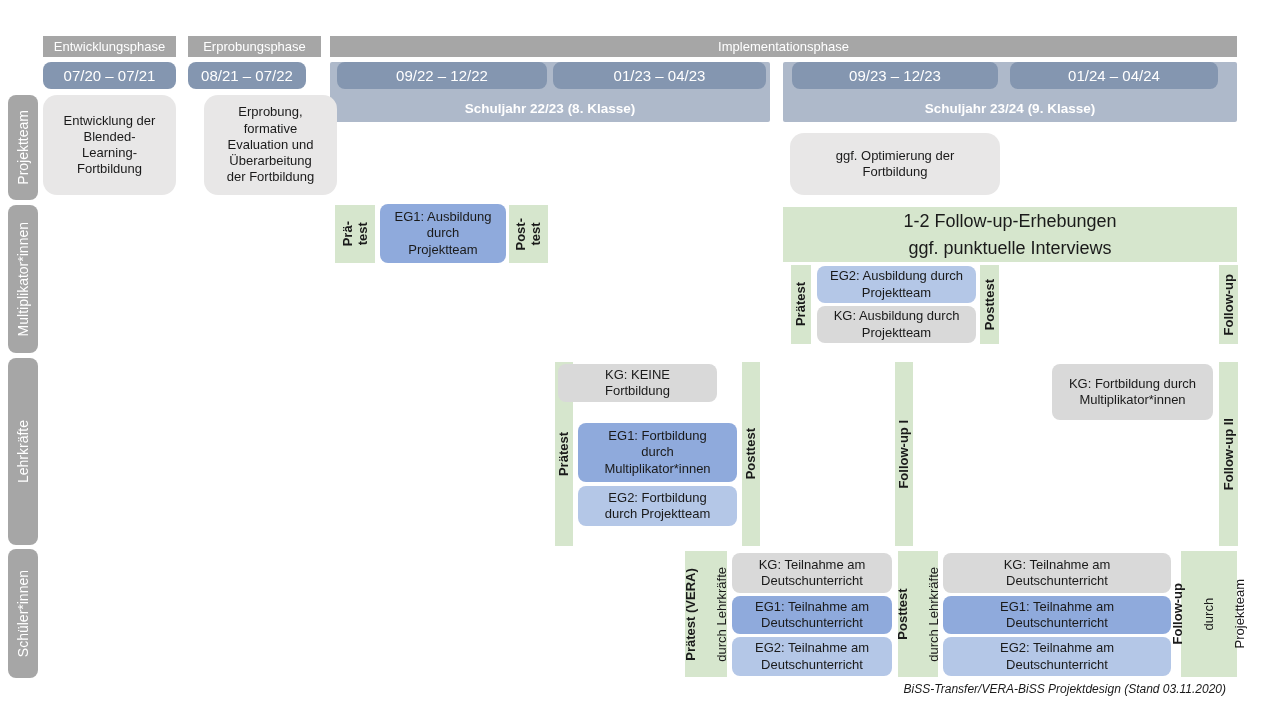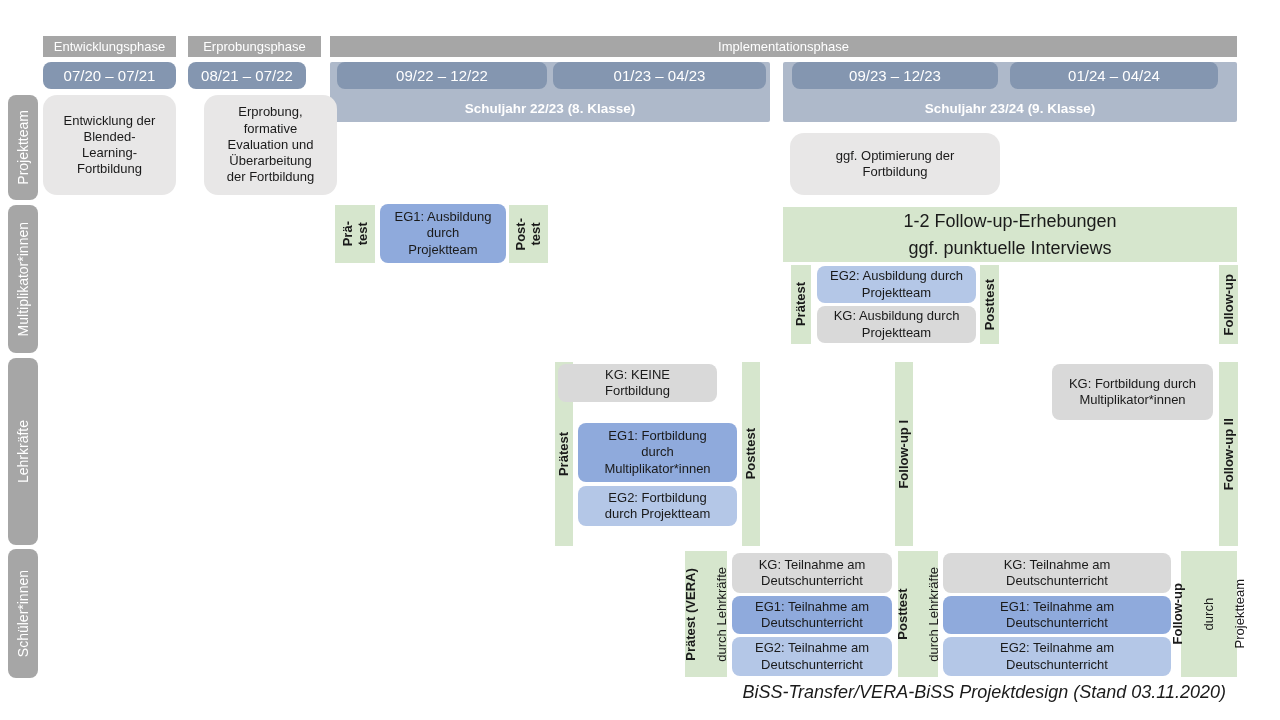--- a/index.html
+++ b/index.html
@@ -60,21 +60,21 @@
     white-space:pre-line;
     text-align:center;
     line-height:1.18;
     font-size:13px;
   }
   .vtext > span{display:block;text-align:center;}
 
   .bigGreenLabel{font-weight:normal;font-size:18px;line-height:1.45;}
 
   #footer{
-    font-size:18px;font-style:italic;color:#1a1a1a;
+    font-size:12px;font-style:italic;color:#1a1a1a;
   }
 </style>
 </head>
 <body>
 
 <div id="stage">
 
   <div class="abs phase flexc" style="left:43px;top:36px;width:133px;height:21px;">Entwicklungsphase</div>
   <div class="abs phase flexc" style="left:188px;top:36px;width:133px;height:21px;">Erprobungsphase</div>
   <div class="abs phase flexc" style="left:330px;top:36px;width:907px;height:21px;">Implementationsphase</div>

